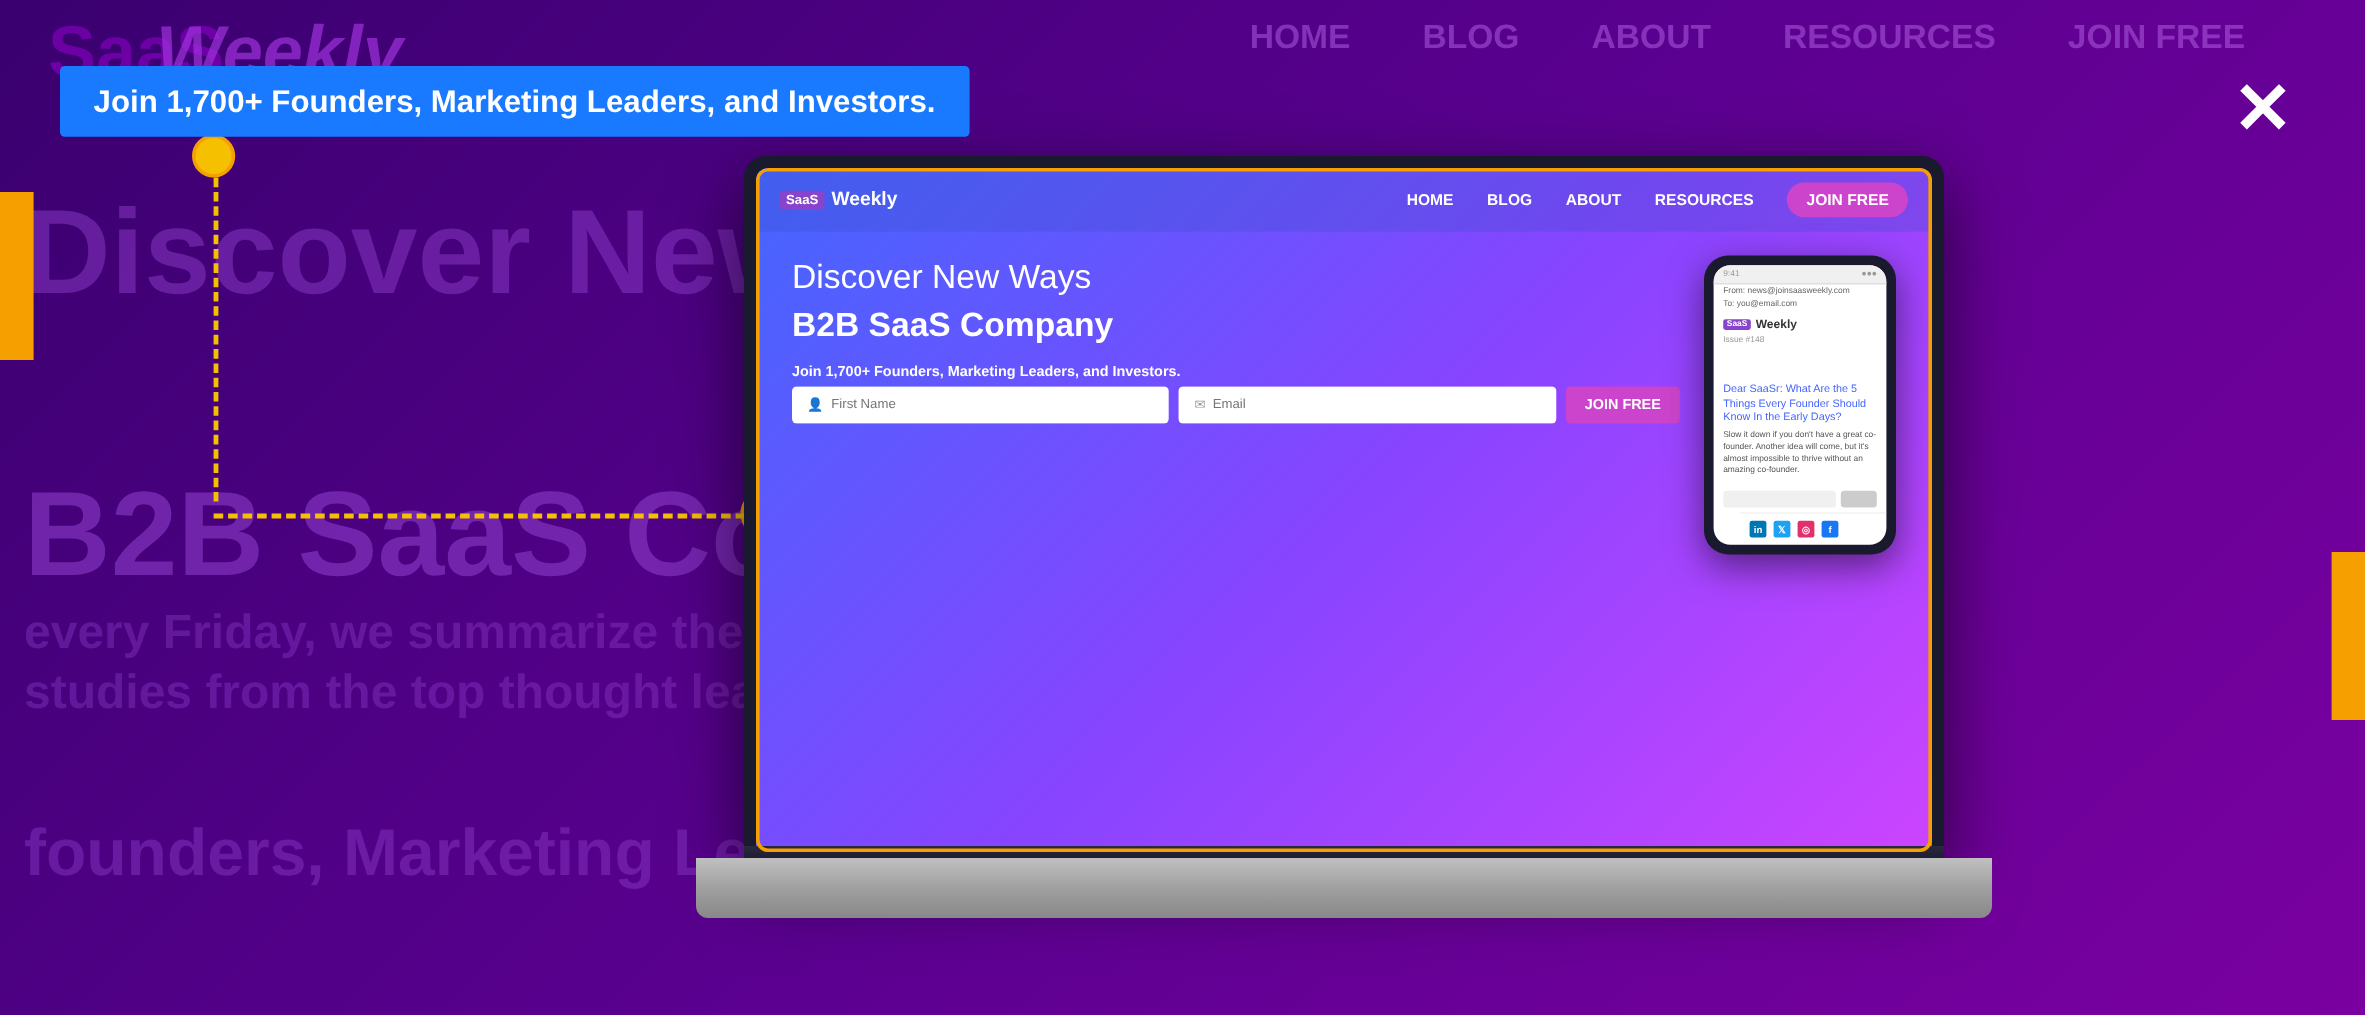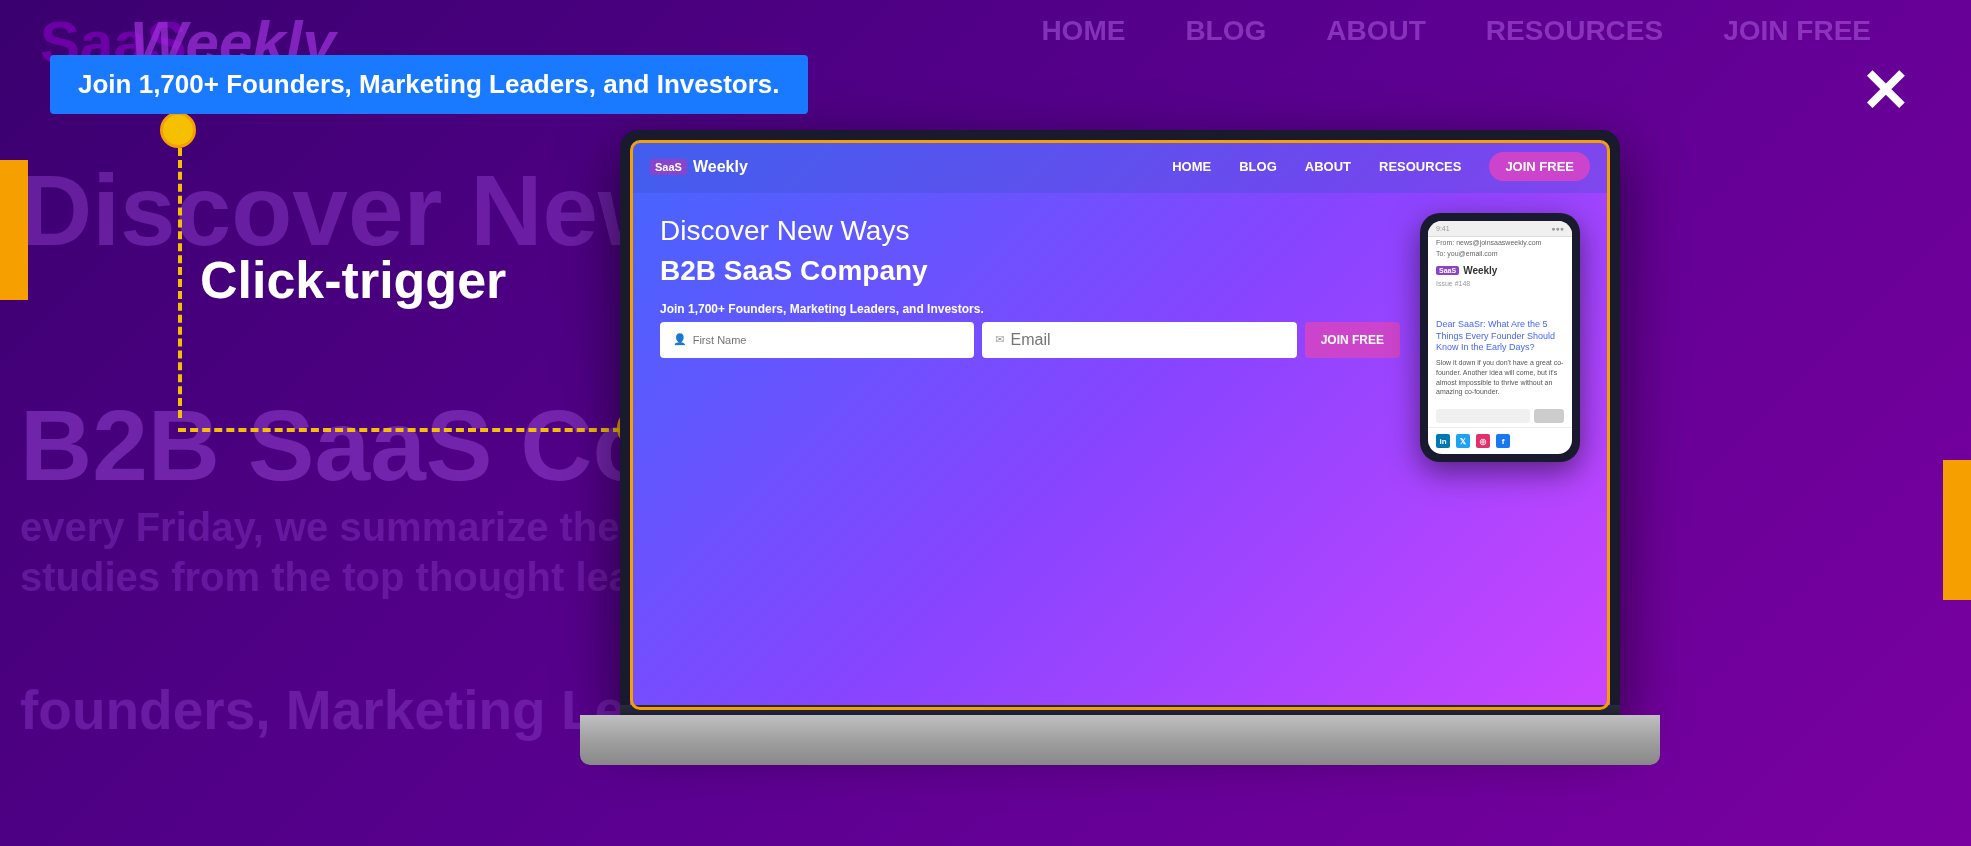--- a/index.html
+++ b/index.html
@@ -467,20 +467,21 @@
       color: #555;
       padding: 0 8px 8px;
       line-height: 1.4;
     }
 
     .phone-social-row {
       display: flex;
       gap: 6px;
       padding: 6px 8px;
       border-top: 1px solid #eee;
+      margin-left: 22px;
     }
 
     .phone-social-icon {
       width: 14px;
       height: 14px;
       background: #ccc;
       border-radius: 2px;
       font-size: 8px;
       display: flex;
       align-items: center;
@@ -533,21 +534,20 @@
 
   <div class="orange-bar-left"></div>
   <div class="orange-bar-right"></div>
 
   <div class="yellow-dot yellow-dot-top"></div>
   <div class="yellow-dot yellow-dot-mid"></div>
 
   <div class="dashed-line-v"></div>
   <div class="dashed-line-h"></div>
 
-  <div class="click-trigger-label">Click-trigger</div>
 </div>
 
 <div class="top-banner">
   <span class="top-banner-text">Join 1,700+ Founders, Marketing Leaders, and Investors.</span>
 </div>
 
 <div class="close-x">✕</div>
 
 <div class="laptop-container">
   <div class="laptop-frame">
@@ -575,21 +575,21 @@
             <div class="site-hero-title">Discover New Ways</div>
             <div class="site-hero-title-bold">B2B SaaS Company</div>
             <div class="site-form-label">Join 1,700+ Founders, Marketing Leaders, and Investors.</div>
             <div class="site-form">
               <div class="site-input">
                 <span style="color:#999; font-size:11px;">👤</span>
                 <input type="text" style="border: none; outline: none; font-size: 11px; color: rgb(170, 170, 170); background: transparent; width: 100%;" placeholder="First Name">
               </div>
               <div class="site-input">
                 <span style="color:#999; font-size:11px;">✉</span>
-                <input type="email" style="border: none; outline: none; font-size: 16px; color: rgb(170, 170, 170); background: transparent; width: 100%;" placeholder="Email">
+                <input type="email" style="border: none; outline: none; font-size: 11px; color: rgb(170, 170, 170); background: transparent; width: 100%;" placeholder="Email">
               </div>
               <button class="site-join-btn">JOIN FREE</button>
             </div>
           </div>
 
           <div class="phone-mockup">
             <div class="phone-screen">
               <div class="phone-header">
                 <div style="display:flex; justify-content:space-between; font-size:7px; color:#999;">
                   <span>9:41</span>

